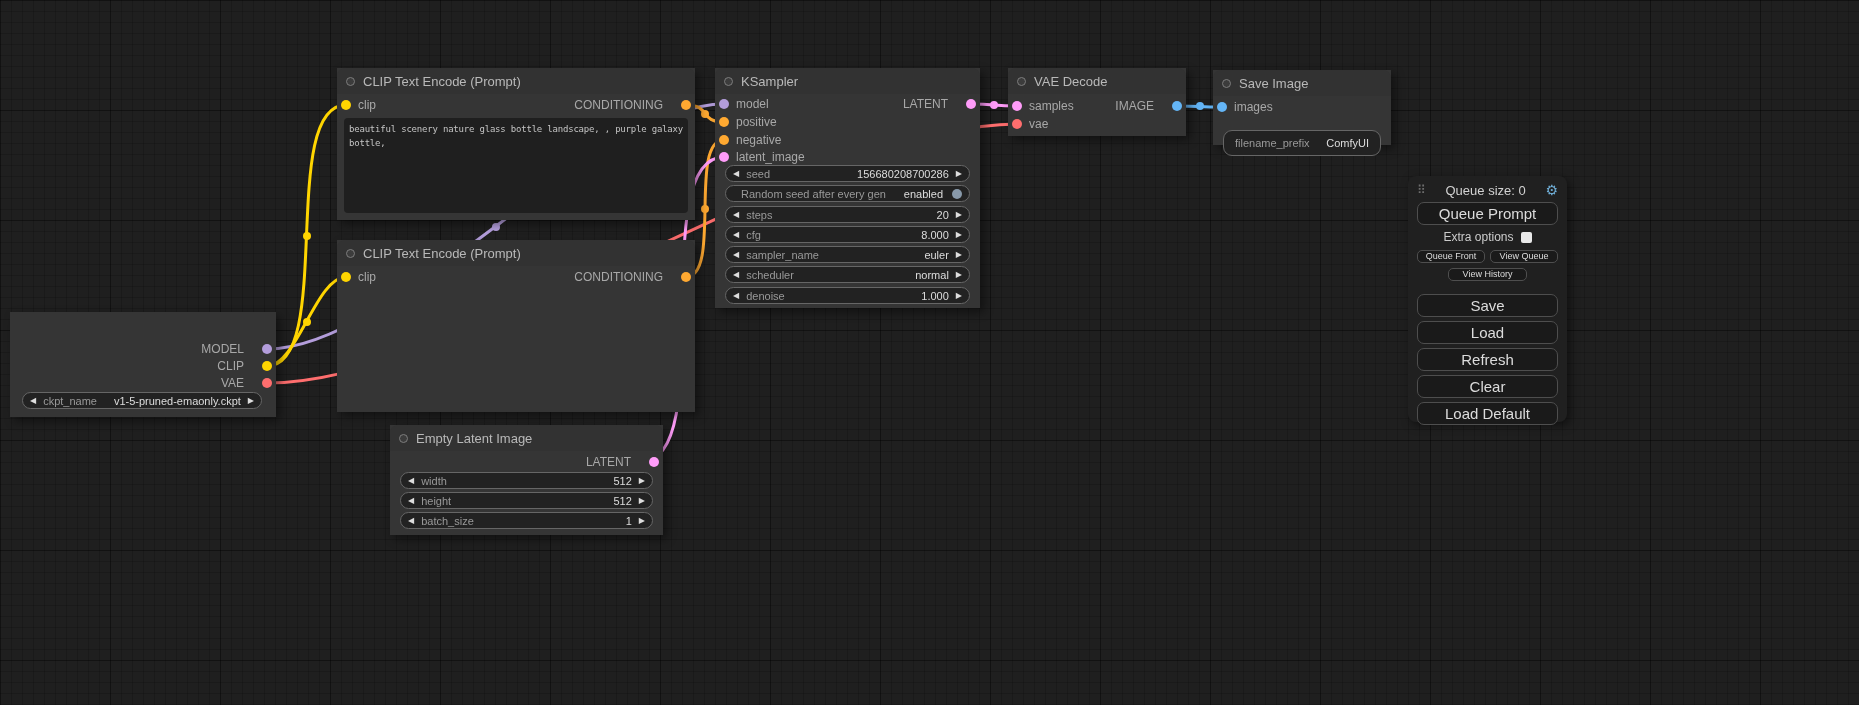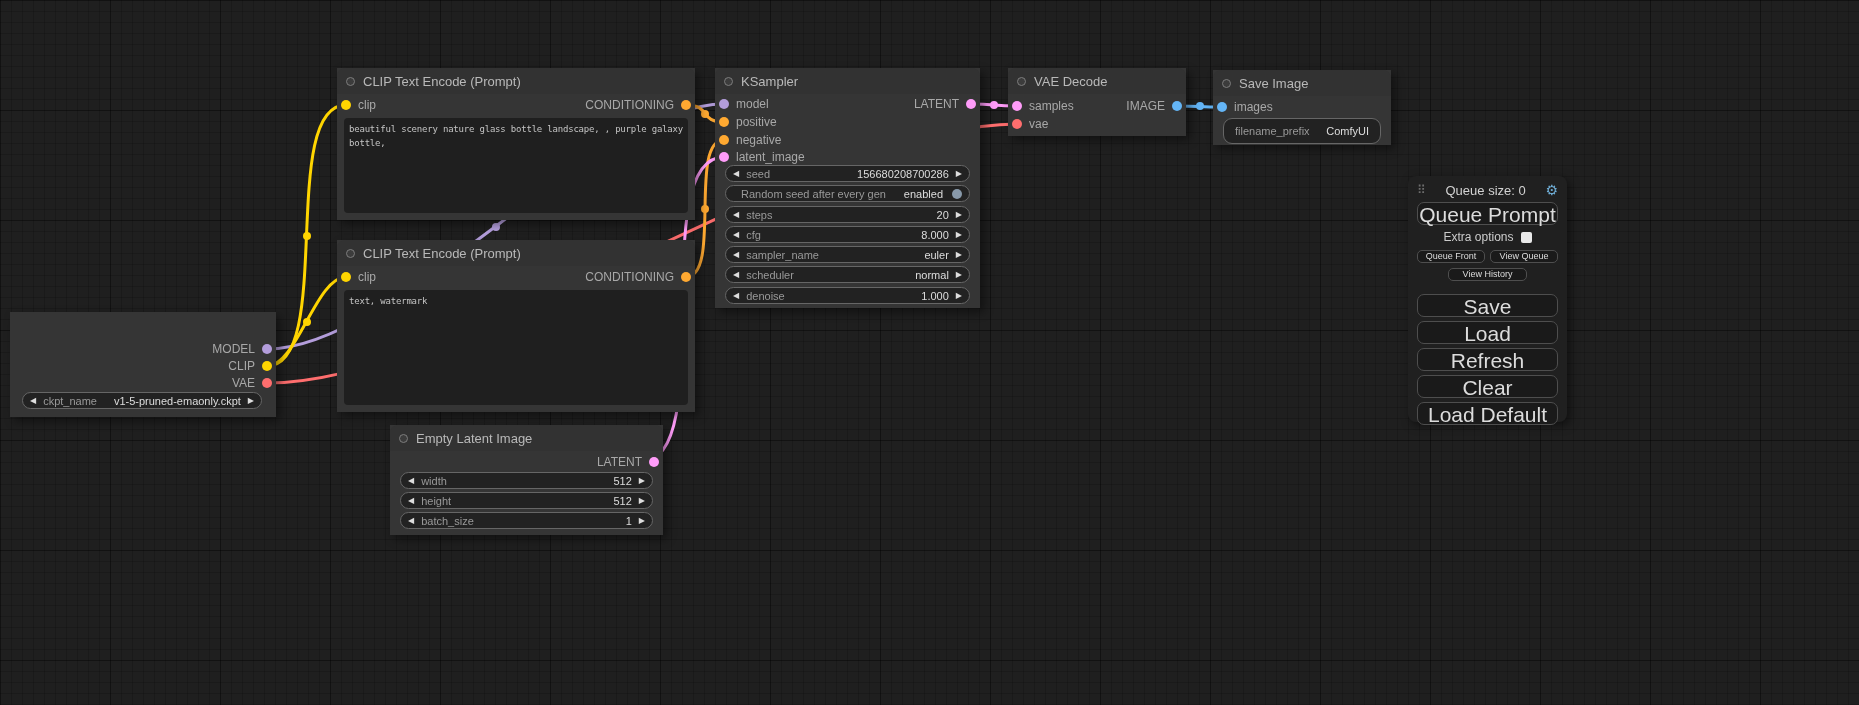--- a/index.html
+++ b/index.html
@@ -29,35 +29,35 @@
     display:flex; align-items:center; gap:8px; padding:0 9px;
   }
   .collapse-dot {
     width:9px; height:9px; border-radius:50%;
     background:#3c3c3c; border:1.5px solid #7d7d7d; flex:none;
   }
   .node-title-text { color:#b9b9b9; font-size:13px; white-space:nowrap; }
 
   .slot { position:absolute; left:0; right:0; height:16px; display:flex; align-items:center; }
   .in-group  { display:flex; align-items:center; gap:7px; margin-left:4px; }
-  .out-group { display:flex; align-items:center; gap:7px; margin-left:auto; margin-right:4px; }
+  .out-group { display:flex; align-items:center; gap:18px; margin-left:auto; margin-right:4px; }
   .dot { width:10px; height:10px; border-radius:50%; flex:none; }
   .slot-label { font-size:12px; color:#a8a8a8; white-space:nowrap; }
 
   .widget {
     position:absolute; left:10px; right:10px; height:17px;
     background:#222; border:1px solid #666; border-radius:9px;
     display:flex; align-items:center; gap:7px; padding:0 7px;
     font-size:11px; color:#999; white-space:nowrap;
   }
   .widget .wvalue { margin-left:auto; color:#ddd; }
   .warrow { color:#ddd; font-size:8px; line-height:1; flex:none; }
   .widget.toggle { padding-left:15px; }
   .toggle-knob { width:10px; height:10px; border-radius:50%; flex:none; margin-left:2px; }
-  .widget.text { padding:12px 11px; }
+  .widget.text { padding:12px 11px;margin-top:12px; }
 
   .prompt-text {
     position:absolute; left:7px; right:7px; top:50px; bottom:7px;
     background:#1f1f1f; border:none; border-radius:4px; resize:none;
     color:#c4c4c4; font-family:"DejaVu Sans Mono", monospace;
     font-size:9px; letter-spacing:-0.2px; line-height:1.5; padding:5px 5px;
     overflow:hidden;
   }
 
   
@@ -71,21 +71,21 @@
   .qp-header { display:flex; align-items:center; height:18px; margin-bottom:3px; }
   .drag-handle { color:#6d6d6d; font-size:12px; flex:none; }
   .queue-size { flex:1; text-align:center; font-size:13px; color:#d2d2d2; }
   .gear { font-size:14px; flex:none; }
 
   .btn {
     display:block; width:100%;
     background:#1a1a1a; border:1px solid #4e4e4e; border-radius:7px;
     color:#dcdcdc; text-align:center; font-family:inherit; cursor:pointer;
   }
-  .btn-large { height:23px; font-size:21px; margin-bottom:4px; }
+  .btn-large { height:23px; font-size:15px; margin-bottom:4px; }
   .btn-small { font-size:9px; height:13px; border-radius:5px; padding:0 5px; line-height:11px; }
   .extra-options-row { display:flex; justify-content:center; align-items:center; gap:7px;
     font-size:12px; color:#cccccc; margin:5px 0 6px 0; height:14px; }
   .checkbox { width:11px; height:11px; background:#e9e9e9; border-radius:2px; flex:none; }
   .small-row { display:flex; gap:5px; margin-bottom:5px; }
   .small-row .btn-small { flex:1; }
   .small-row.center { justify-content:center; margin-bottom:13px; }
   .small-row.center .btn-small { flex:0 0 56%; }
 </style>
 </head>
@@ -175,21 +175,20 @@
   <div class="slot" style="top:29px">
     <div class="in-group">
       <span class="dot" style="background: rgb(255, 213, 0);"></span>
       <span class="slot-label">clip</span>
     </div>
     <div class="out-group">
       <span class="slot-label">CONDITIONING</span>
       <span class="dot" style="background: rgb(255, 169, 49);"></span>
     </div>
   </div>
-  <textarea class="prompt-text" spellcheck="false" style="">text, watermark</textarea>
 </div>
 
 <div class="node" style="left:390px;top:425px;width:273px;height:110px">
   <div class="node-title">
     <span class="collapse-dot"></span>
     <span class="node-title-text">Empty Latent Image</span>
   </div>
   <div class="slot" style="top:29px">
     <div class="out-group">
       <span class="slot-label">LATENT</span>

